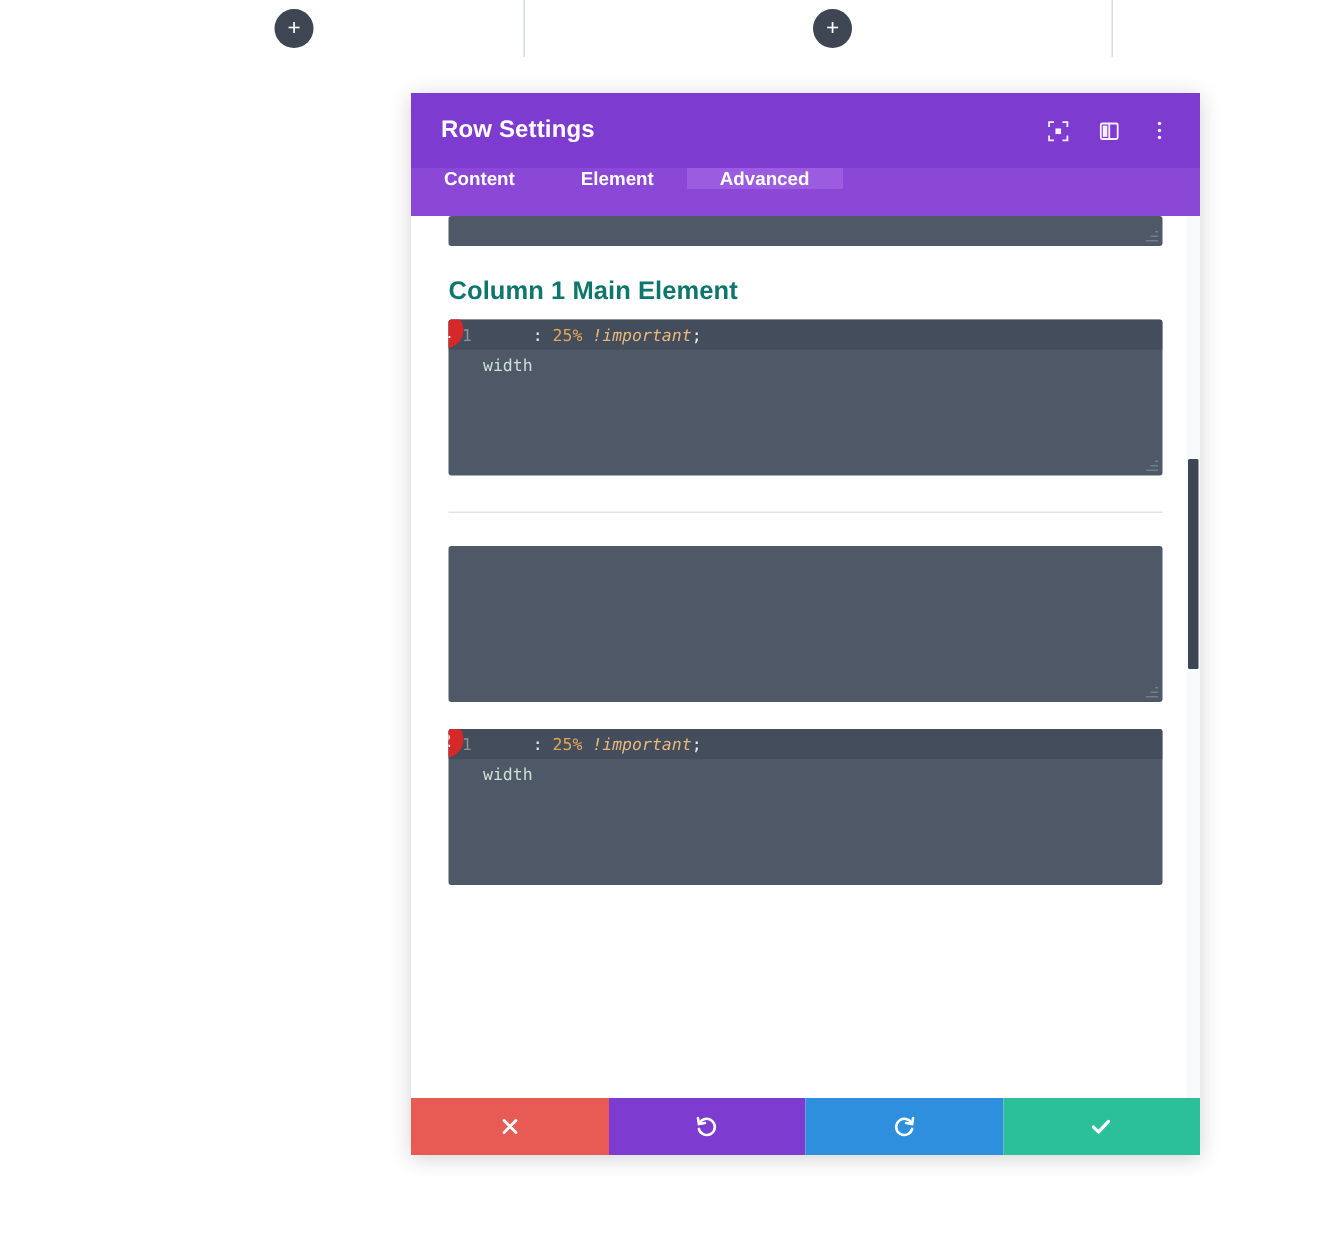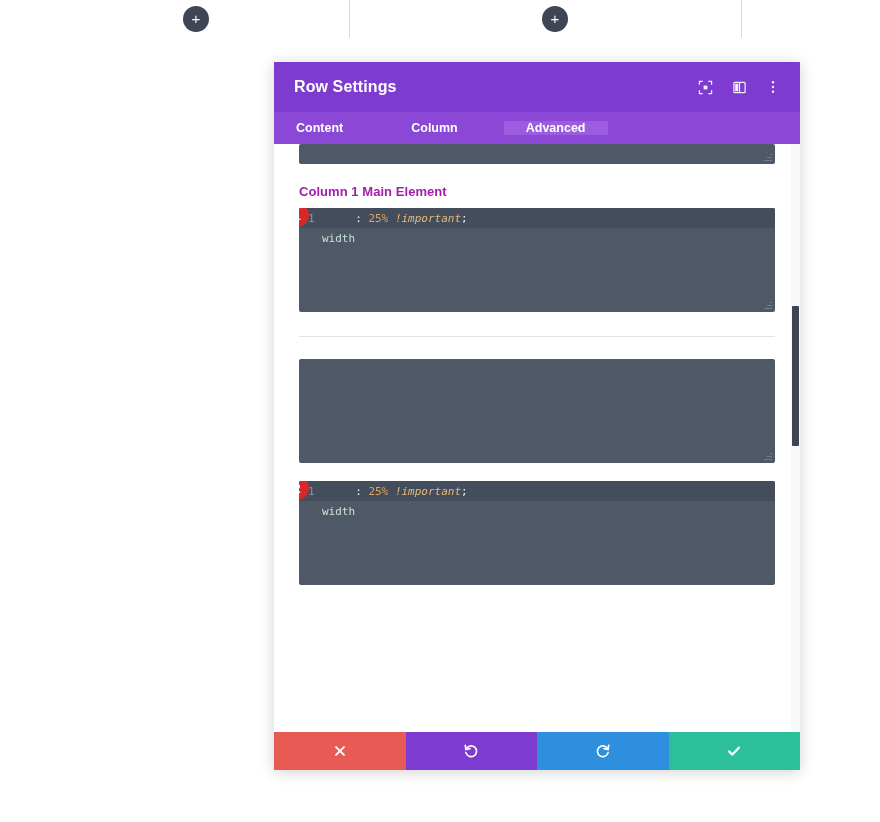--- a/index.html
+++ b/index.html
@@ -101,23 +101,22 @@
     cursor: pointer;
     opacity: 0.92;
   }
   .hicon svg { display: block; }
 
   
   .tabbar {
     height: 32px;
     background: #8b47d6;
     display: flex;
-    align-items: center;
+    align-items: flex-start;
     flex: 0 0 auto;
-    gap: 24px;
   }
   .tab {
     padding: 0 22px;
     display: flex;
     align-items: center;
     color: #ffffff;
     font-size: 12.5px;
     font-weight: bold;
     cursor: pointer;
     white-space: nowrap;
@@ -129,22 +128,22 @@
     position: relative;
     flex: 1 1 auto;
     overflow: hidden;
     background: #ffffff;
     padding: 0 25px;
   }
 
   .field { position: relative; }
 
   .field-label {
-    font-size: 13px;
-    color: #a21caf;
+    font-size: 17px;
+    color: #0f766e;
     font-weight: bold;
     margin-bottom: 9px;
     letter-spacing: 0.05px;
   }
 
   .divider-line {
     height: 1px;
     background: #e2e5e8;
     margin: 24px 0 22px 0;
   }
@@ -307,21 +306,21 @@
             <circle cx="8" cy="8" r="1.35"></circle>
             <circle cx="8" cy="13.4" r="1.35"></circle>
           </svg>
         </div>
 
       </div>
     </div>
 
     <div class="tabbar">
       <div class="tab">Content</div>
-      <div class="tab">Column</div>
+      <div class="tab">Element</div>
       <div class="tab active">Advanced</div>
     </div>
 
     <div class="modal-body">
       <div class="scroll-inner">
 
         <div class="field">
           <div class="code-box h-partial">
             <div class="resize-grip">
               <span></span>

